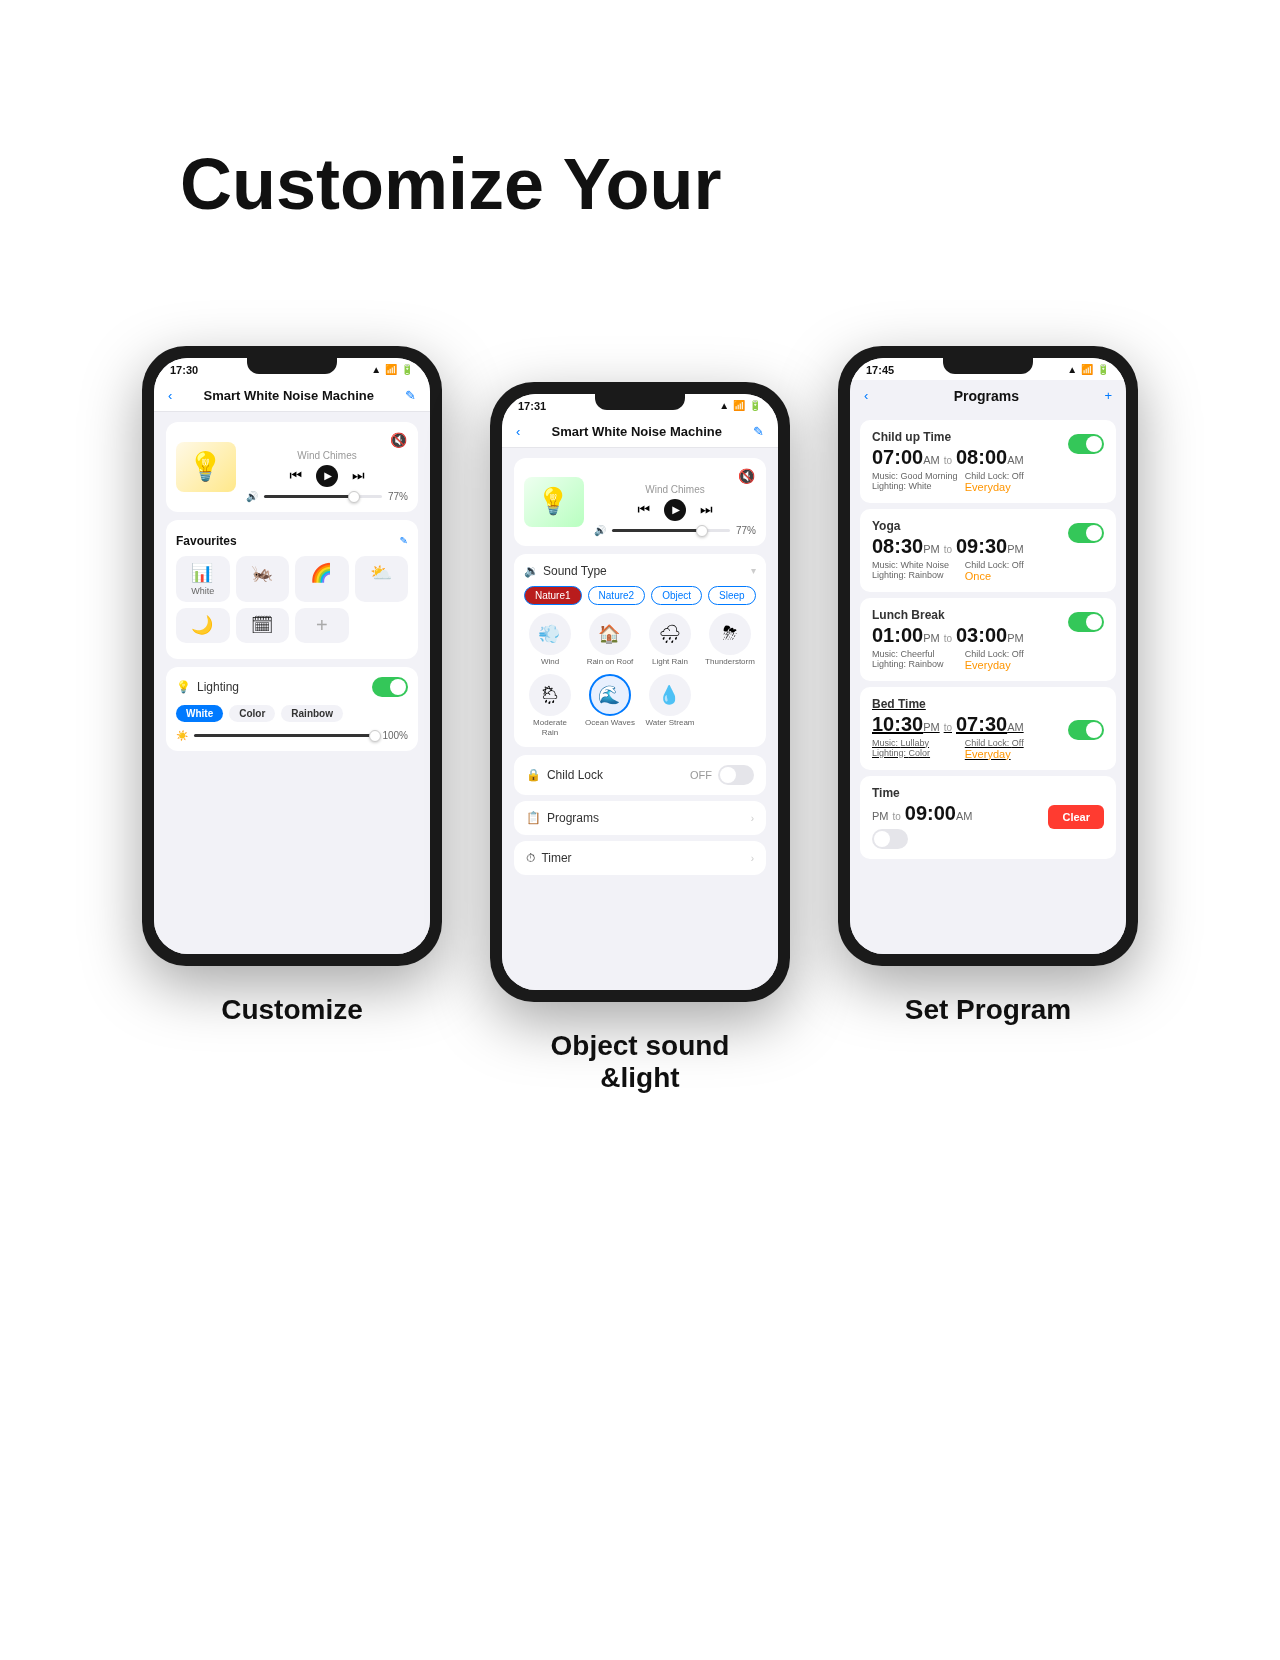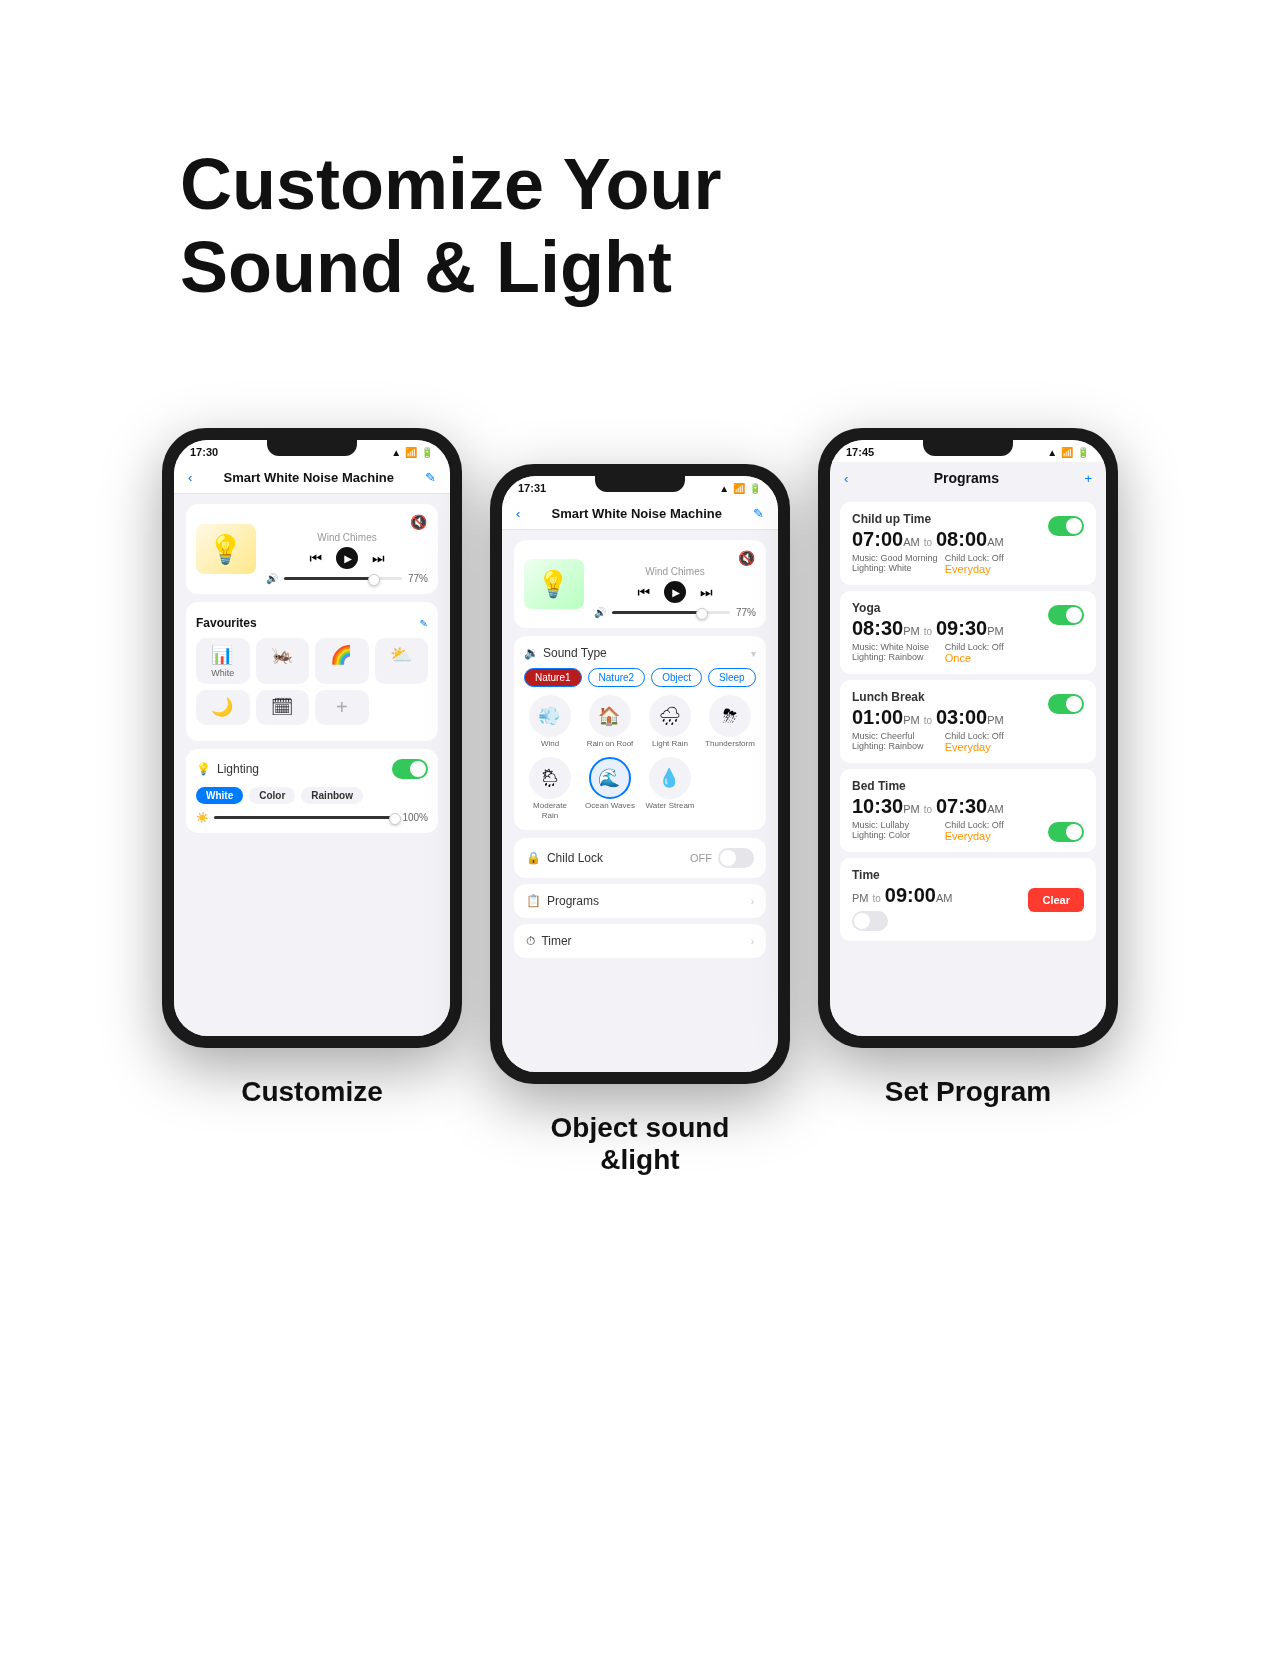--- a/index.html
+++ b/index.html
@@ -22,21 +22,21 @@
       width: 100%;
       max-width: 900px;
       margin-bottom: 60px;
       color: #111;
     }
 
     .phones-row {
       display: flex;
       align-items: flex-start;
       justify-content: center;
-      gap: 28px;
+      gap: 48px;
       width: 100%;
     }
 
     .phone-col {
       display: flex;
       flex-direction: column;
       align-items: center;
     }
 
     .phone-caption {
@@ -535,21 +535,20 @@
       color: #111;
     }
   </style>
 </head>
 <body>
 
 <div style="width:100%; max-width:920px; margin-bottom:60px;">
   <div class="headline">
     <br>
     <span>Customize Your</span><br>
-    <span>Sound &amp; Light</span>
   </div>
 </div>
 
 <div class="phones-row">
 
   <div class="phone-col">
     <div class="phone">
       <div class="notch"></div>
       <div class="phone-inner">
 
@@ -874,21 +873,21 @@
                     <div>Child Lock: <span>Off</span></div>
                     <div class="program-freq">Everyday</div>
                   </div>
                 </div>
               </div>
               <div class="toggle-on" style="margin-top:4px;"></div>
             </div>
           </div>
 
           <div class="program-item">
-            <div style="display:flex;justify-content:space-between;align-items:flex-end;">
+            <div style="display:flex;justify-content:space-between;align-items:center;text-decoration:underline;">
               <div>
                 <div class="program-title">Bed Time</div>
                 <div class="program-time-row">
                   <span class="program-time">10:30</span>
                   <span class="program-time-sm">PM</span>
                   <span class="program-to">to</span>
                   <span class="program-time">07:30</span>
                   <span class="program-time-sm">AM</span>
                 </div>
                 <div class="program-details">

